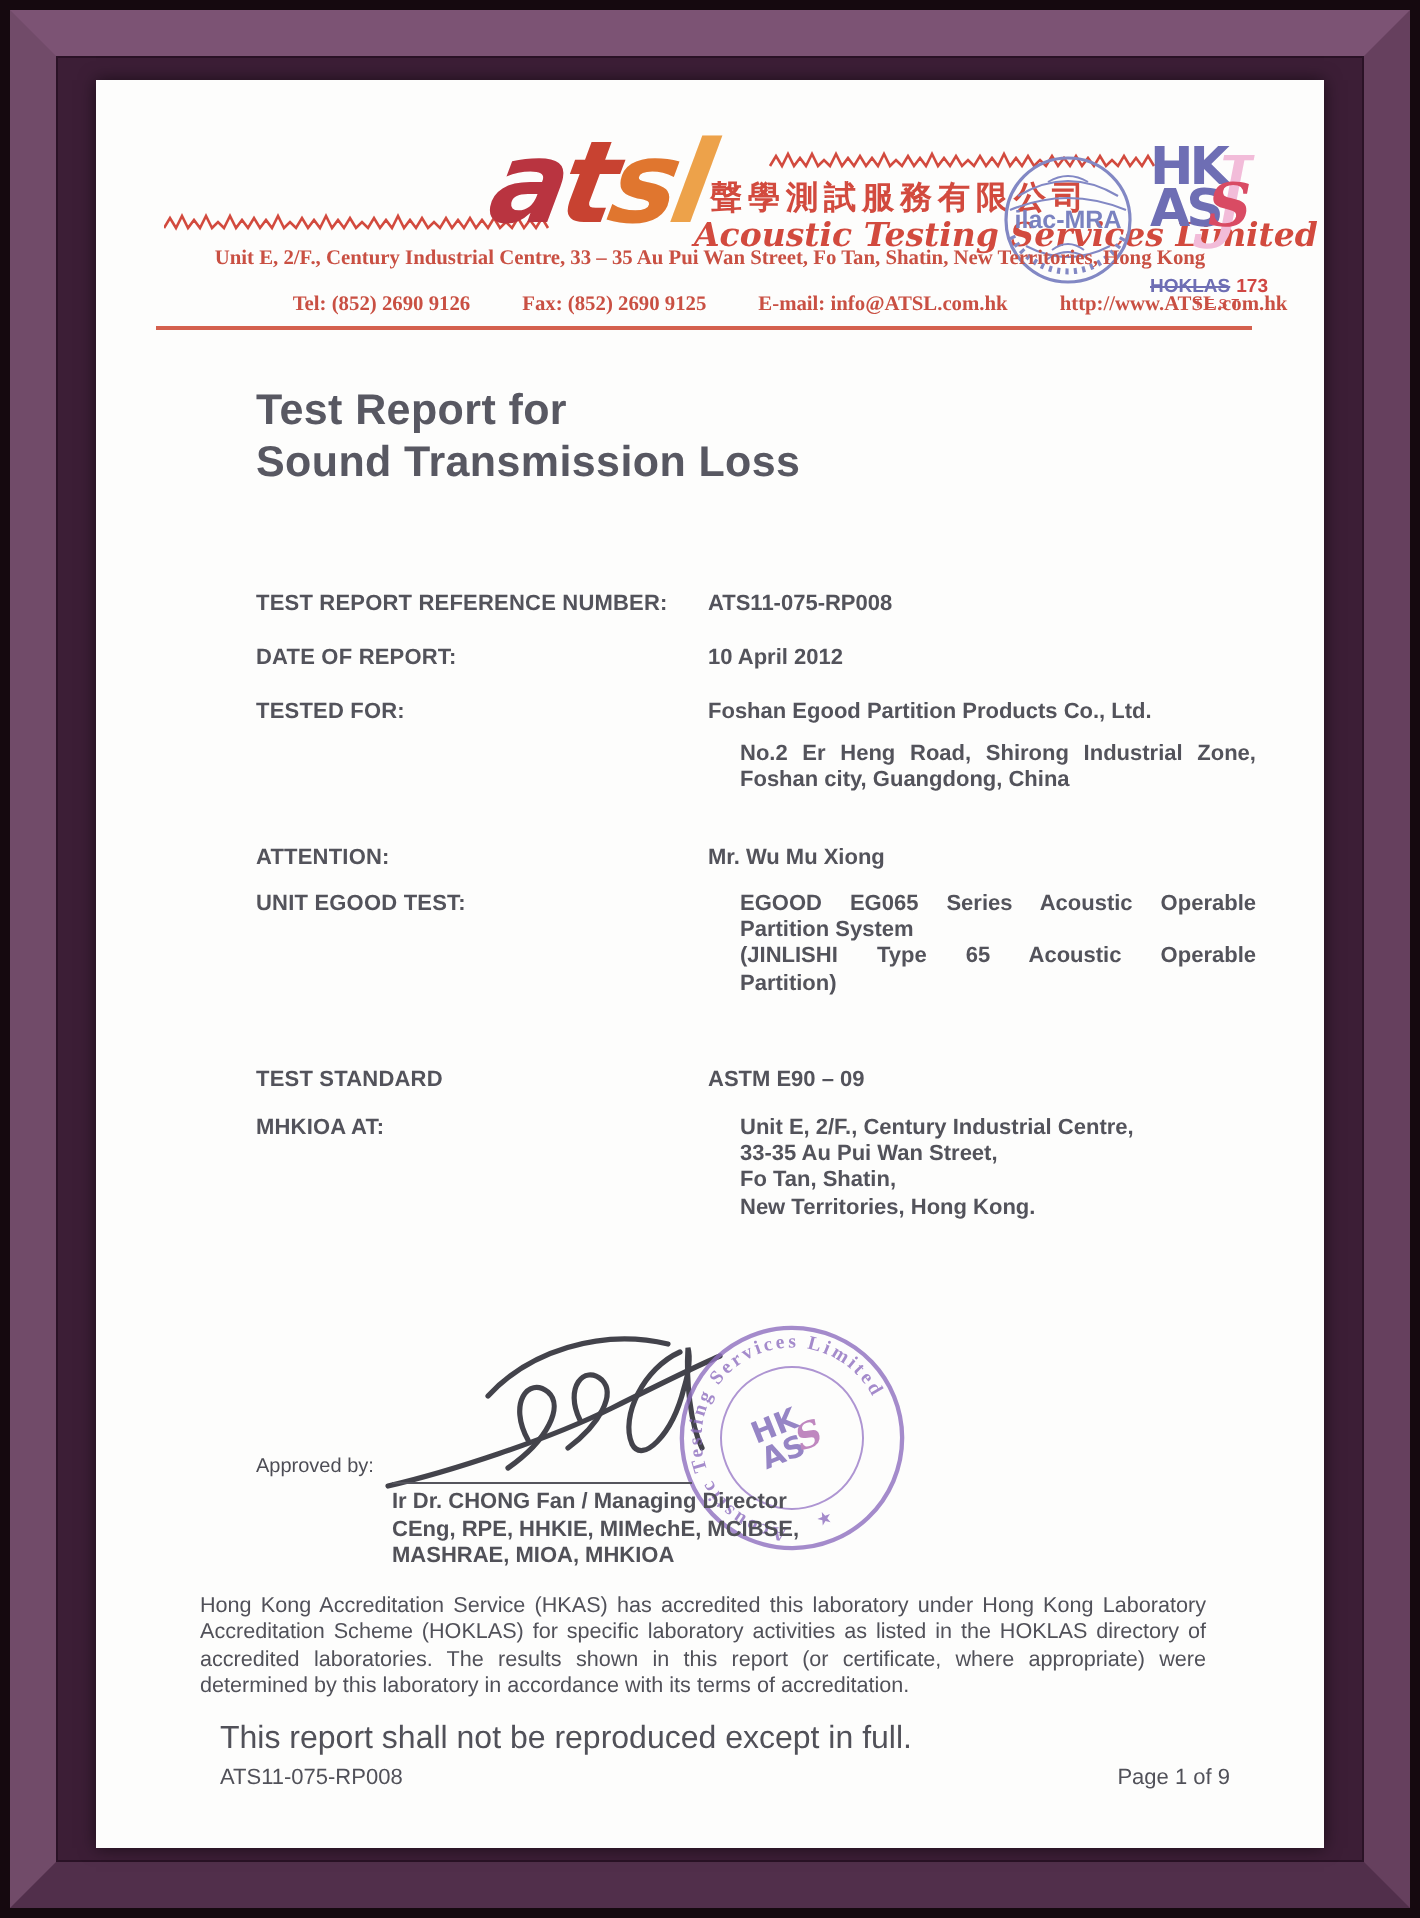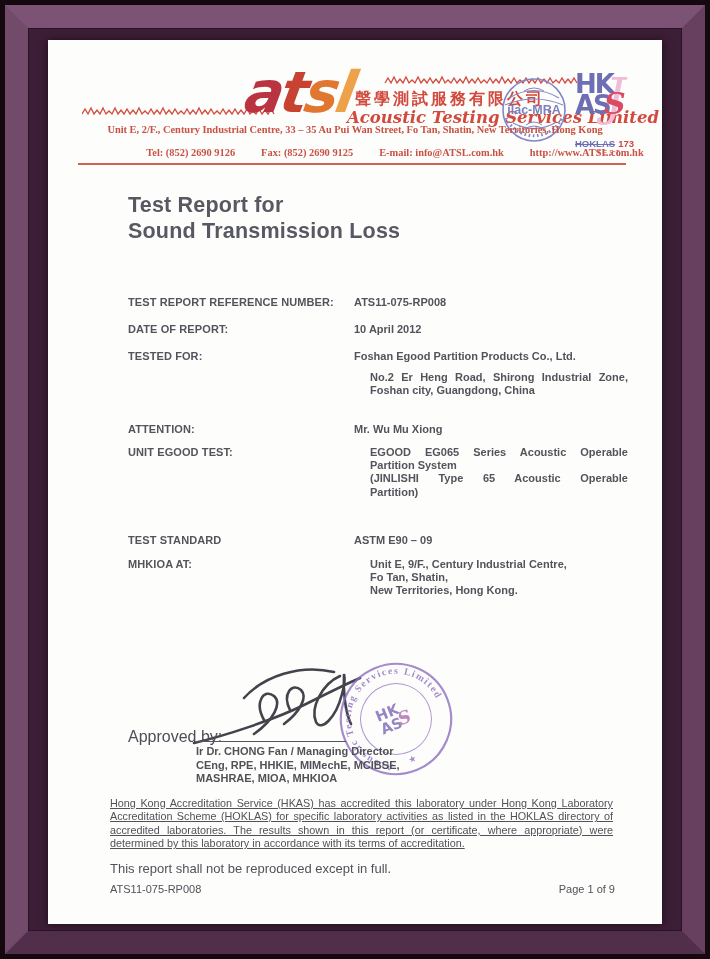--- a/index.html
+++ b/index.html
@@ -82,31 +82,31 @@
   .vblock {
     position: absolute; left: 322px; width: 258px;
     font-size: 11px; font-weight: bold; color: #53535b; line-height: 13.2px;
   }
   .jline { text-align: justify; text-align-last: justify; }
   .r1 { top: 256px; } .r2 { top: 283px; } .r3 { top: 310px; }
   .b3 { top: 331px; } .r4 { top: 383px; } .r5 { top: 406px; }
   .b5 { top: 406px; } .r6 { top: 494px; } .b7 { top: 518px; }
   .r7 { top: 518px; }
   
-  .approved-label { position: absolute; left: 80px; top: 688px; font-size: 16px; color: #4d4d55; }
+  .approved-label { position: absolute; left: 80px; top: 688px; font-size: 10px; color: #4d4d55; }
   .sig-svg  { position: absolute; left: 140px; top: 606px; width: 180px; height: 102px; }
   .sig-line { position: absolute; left: 148px; top: 701px; width: 150px; border-top: 1.5px solid #55555d; }
   .approver { position: absolute; left: 148px; top: 705px; font-size: 11px; font-weight: bold; color: #515158; line-height: 13.5px; }
   .stamp { position: absolute; left: 289px; top: 620px; width: 118px; height: 118px; opacity: .8; }
   
   .accred {
-    position: absolute; left: 62px; top: 757px; width: 503px;
-    font-size: 10.8px; color: #515159; line-height: 13.4px; text-align: justify; text-decoration: underline;
-  }
-  .repro { position: absolute; left: 62px; top: 821px; font-size: 13px; color: #515159; }
+    position: absolute; left: 52px; top: 757px; width: 503px;
+    font-size: 10.8px; color: #515159; line-height: 13.4px; text-align: justify;
+  }
+  .repro { position: absolute; left: 62px; top: 821px; font-size: 16px; color: #515159; }
   .footer-ref  { position: absolute; left: 62px;  top: 843px; font-size: 11px; color: #515159; }
   .footer-page { position: absolute; right: 47px; top: 843px; font-size: 11px; color: #515159; }
 </style>
 </head>
 <body>
 
 <div class="scene">
   <div class="frame-bevel"></div>
   <div class="frame-inner"></div>
 
@@ -198,21 +198,22 @@
       <div>Partition)</div>
     </div>
     <div class="row r6">
       <div class="flabel">TEST STANDARD</div>
       <div class="fvalue">ASTM E90 – 09</div>
     </div>
     <div class="row r7">
       <div class="flabel">MHKIOA AT:</div>
     </div>
     <div class="vblock b7">
-      <div>Unit E, 9/F., Century Industrial Centre,</div>
+      <div>Unit E, 2/F., Century Industrial Centre,</div>
+      <div>33-35 Au Pui Wan Street,</div>
       <div>Fo Tan, Shatin,</div>
       <div>New Territories, Hong Kong.</div>
     </div>
 
     <svg class="sig-svg" viewBox="0 0 180 102">
       <g fill="none" stroke="#43434b" stroke-width="2.6" stroke-linecap="round">
         <path d="M6 97 C 36 90, 86 74, 118 58 C 140 47, 158 38, 172 32"></path>
         <path d="M56 52 C 76 30, 112 18, 146 26"></path>
         <path d="M76 74 C 66 56, 76 42, 86 50 C 94 57, 86 74, 66 88"></path>
         <path d="M102 64 C 94 48, 104 36, 113 44 C 120 51, 112 66, 96 78"></path>

